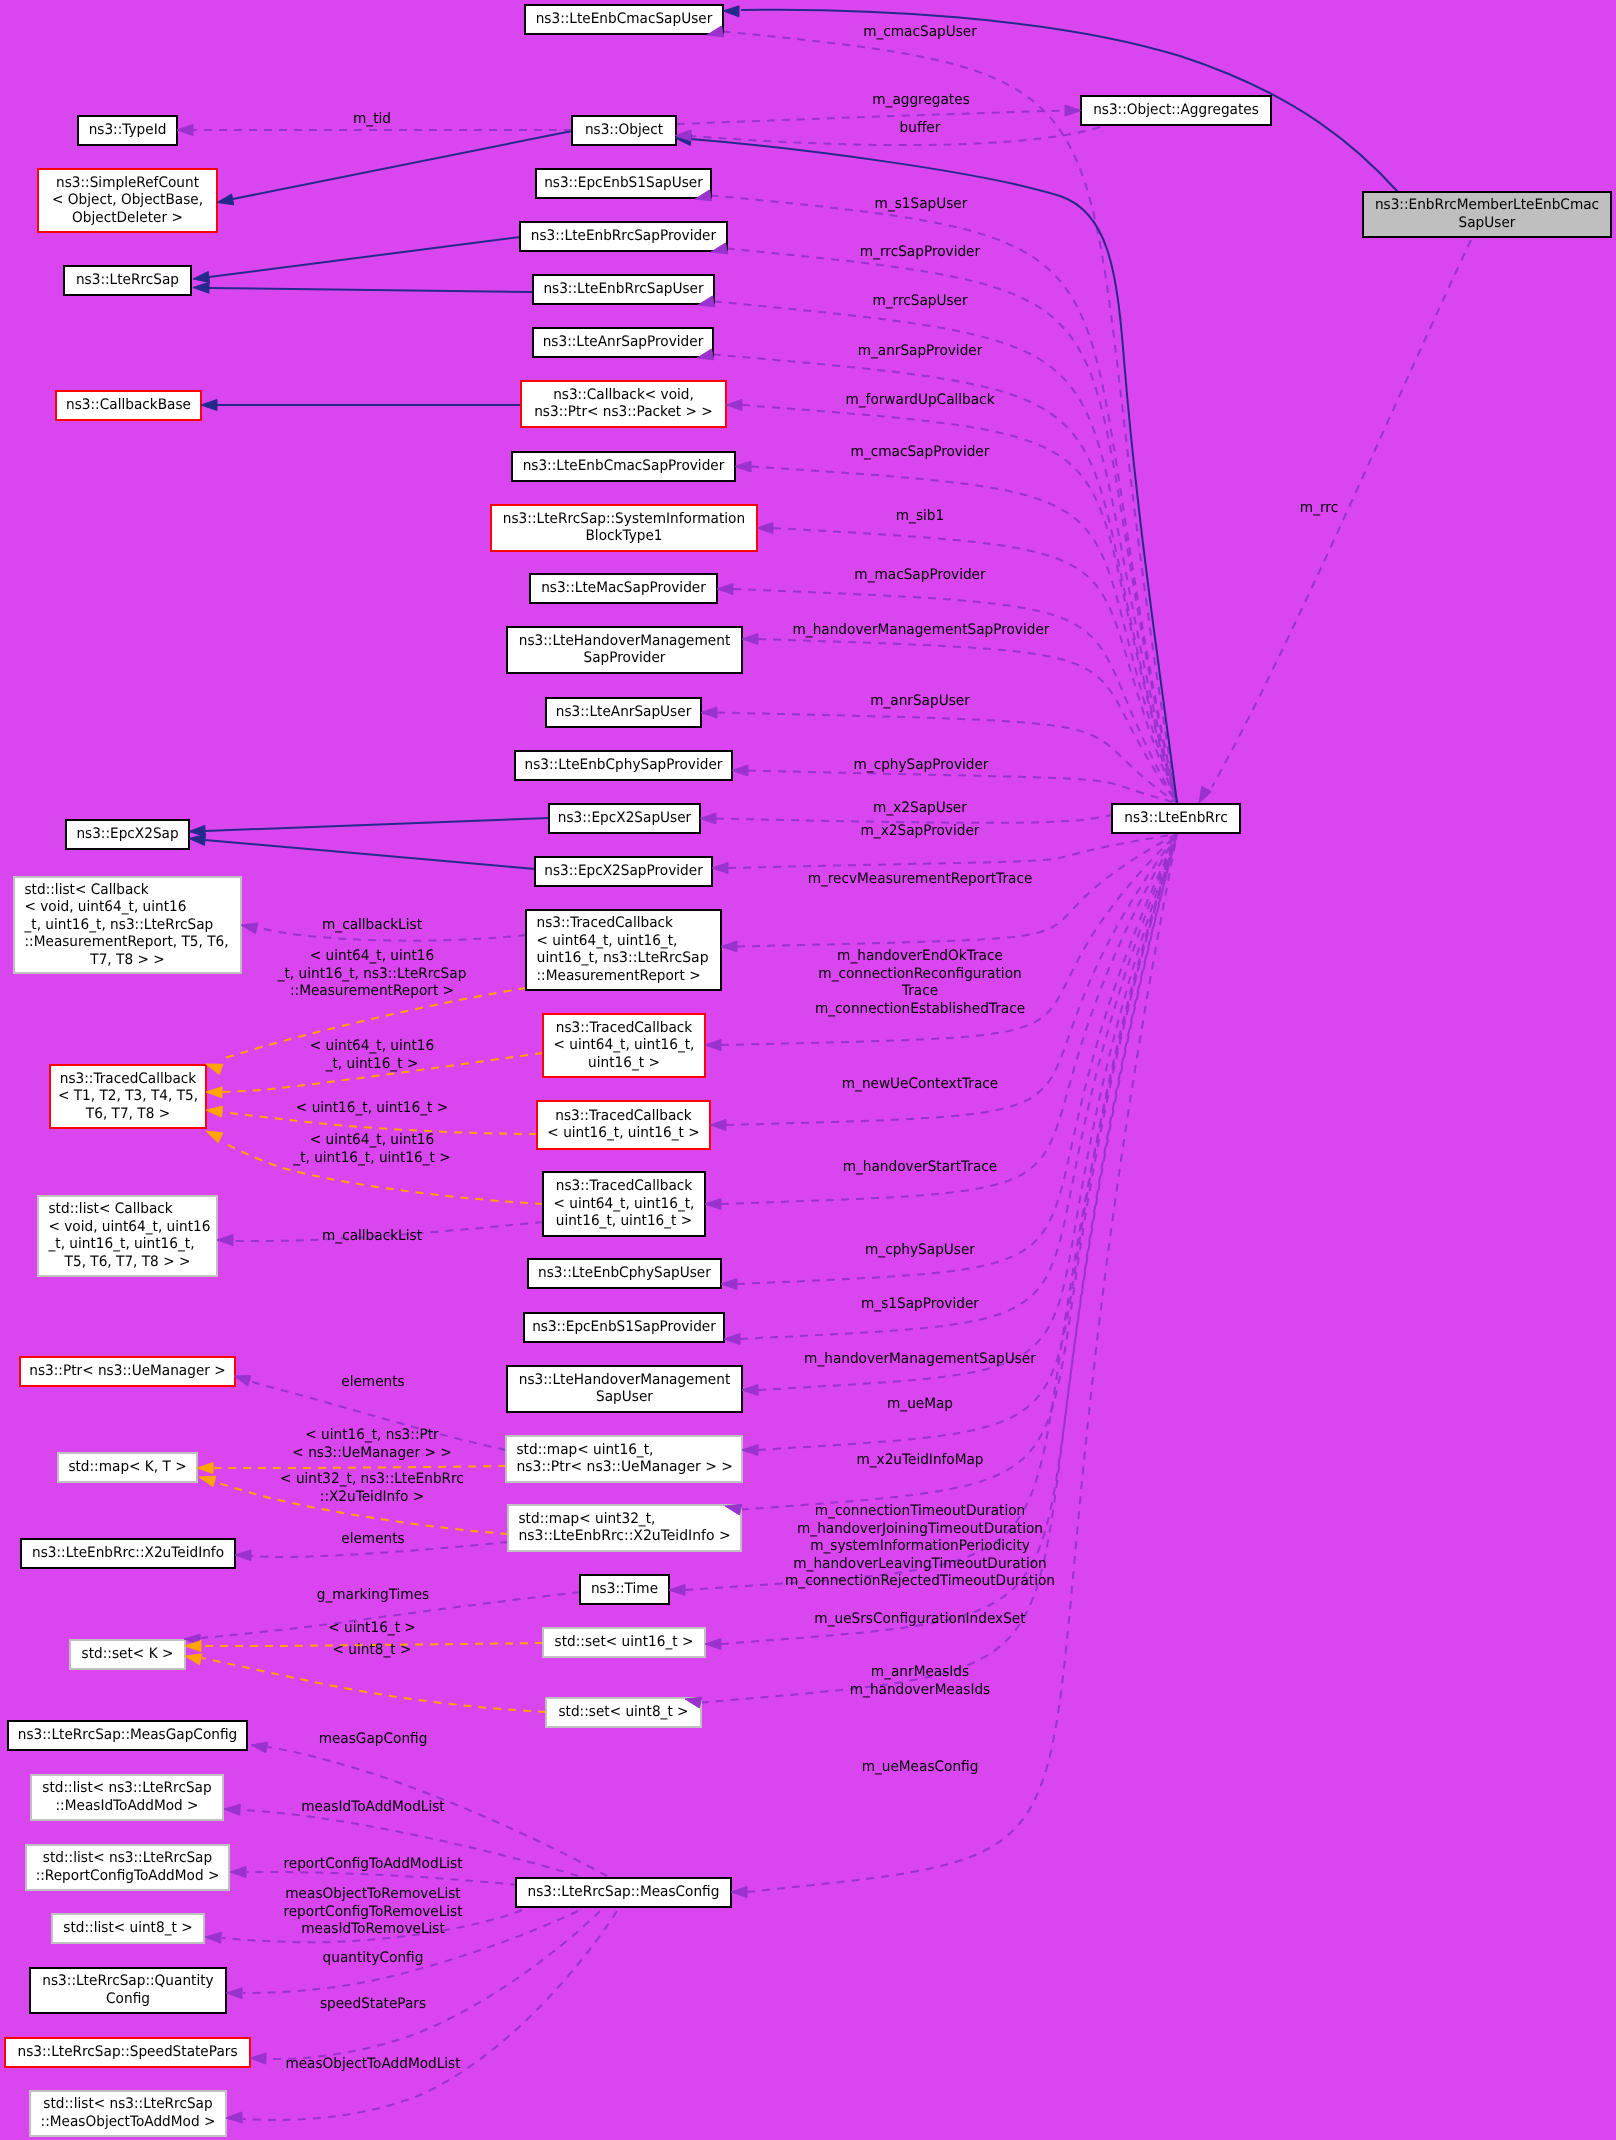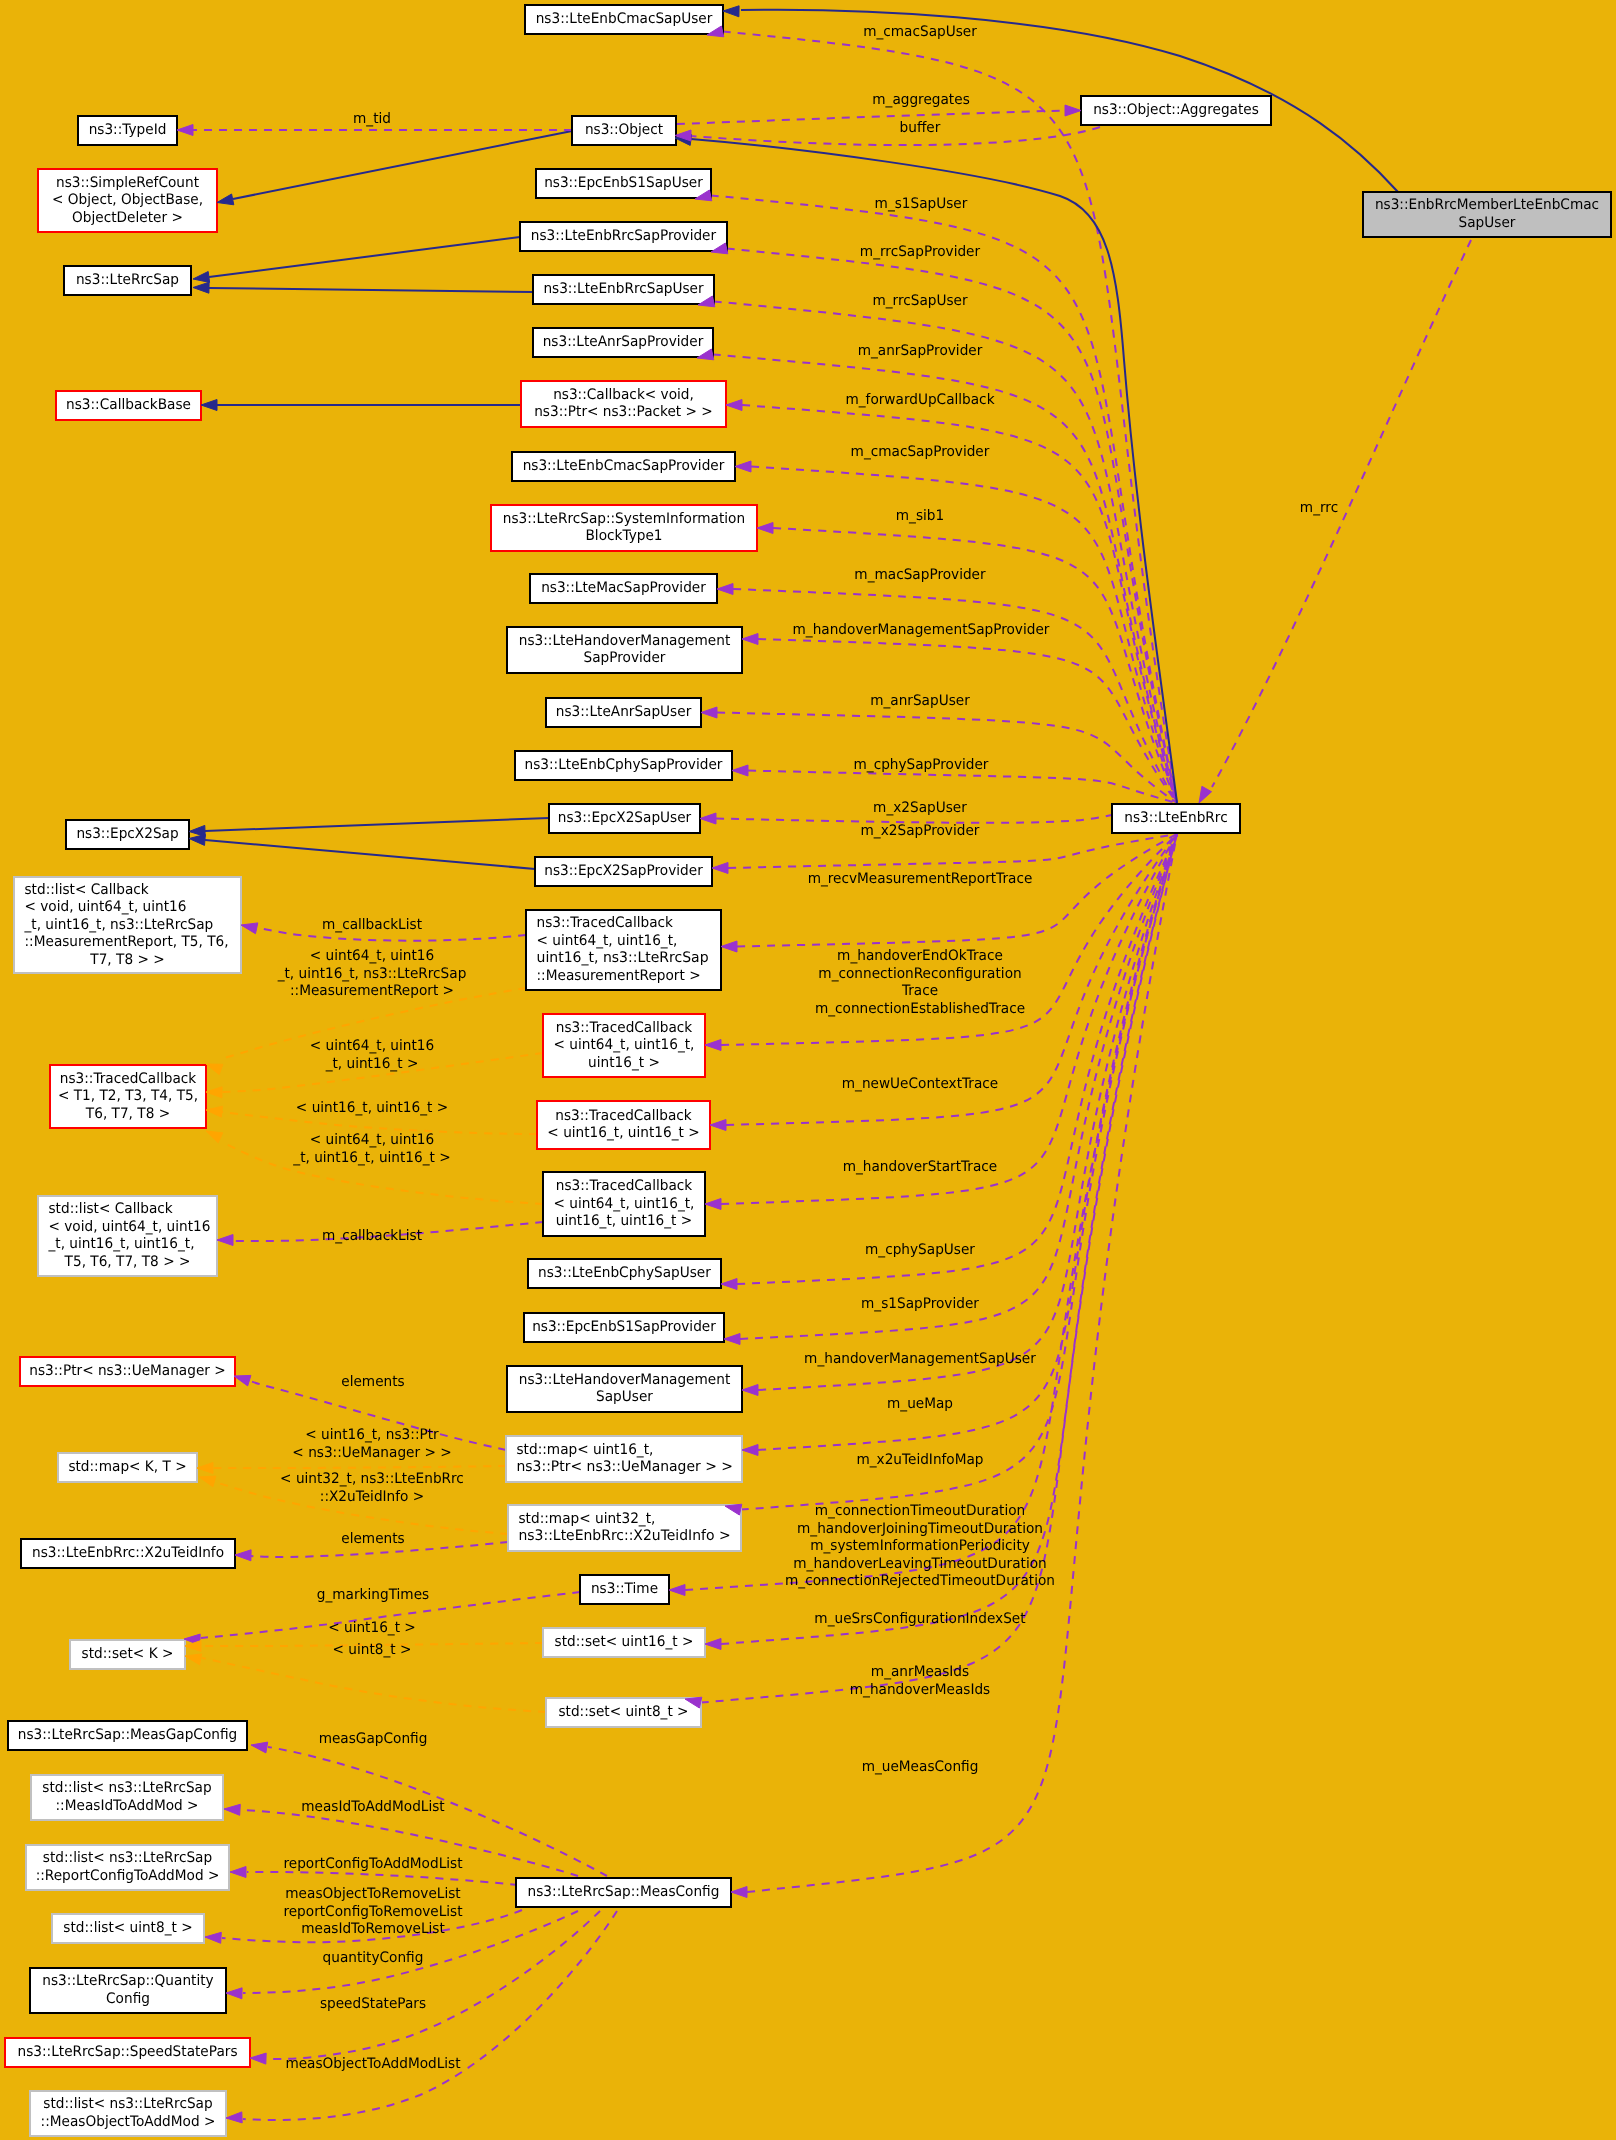--- a/index.html
+++ b/index.html
@@ -1,17 +1,17 @@
 <!DOCTYPE html>
 <html><head>
 <meta charset="utf-8">
 <title>Collaboration diagram</title>
 <style>
   html,body{margin:0;padding:0;background:#ffffff;}
-  #page{position:relative;width:1616px;height:2140px;background:#eab308;overflow:hidden;}
+  #page{position:relative;width:1616px;height:2140px;background:#d946ef;overflow:hidden;}
   #gsvg{position:absolute;left:0;top:0;width:1616px;height:2140px;
         font-family:"DejaVu Sans","Liberation Sans",sans-serif;}
   .nodebox{fill:#ffffff;stroke-width:2;}
   .nodebox.hl{fill:#bfbfbf;}
   text{-webkit-font-smoothing:antialiased;text-rendering:geometricPrecision;}
   #gsvg{will-change:transform;}
   .nlabel{font-size:14.5px;fill:#000000;}
   .elabel{font-size:14.5px;fill:#000000;text-anchor:middle;}
   .ei{fill:none;stroke:#26298c;stroke-width:2;}
   .eu{fill:none;stroke:#9a32cd;stroke-width:2;stroke-dasharray:8,7;}

